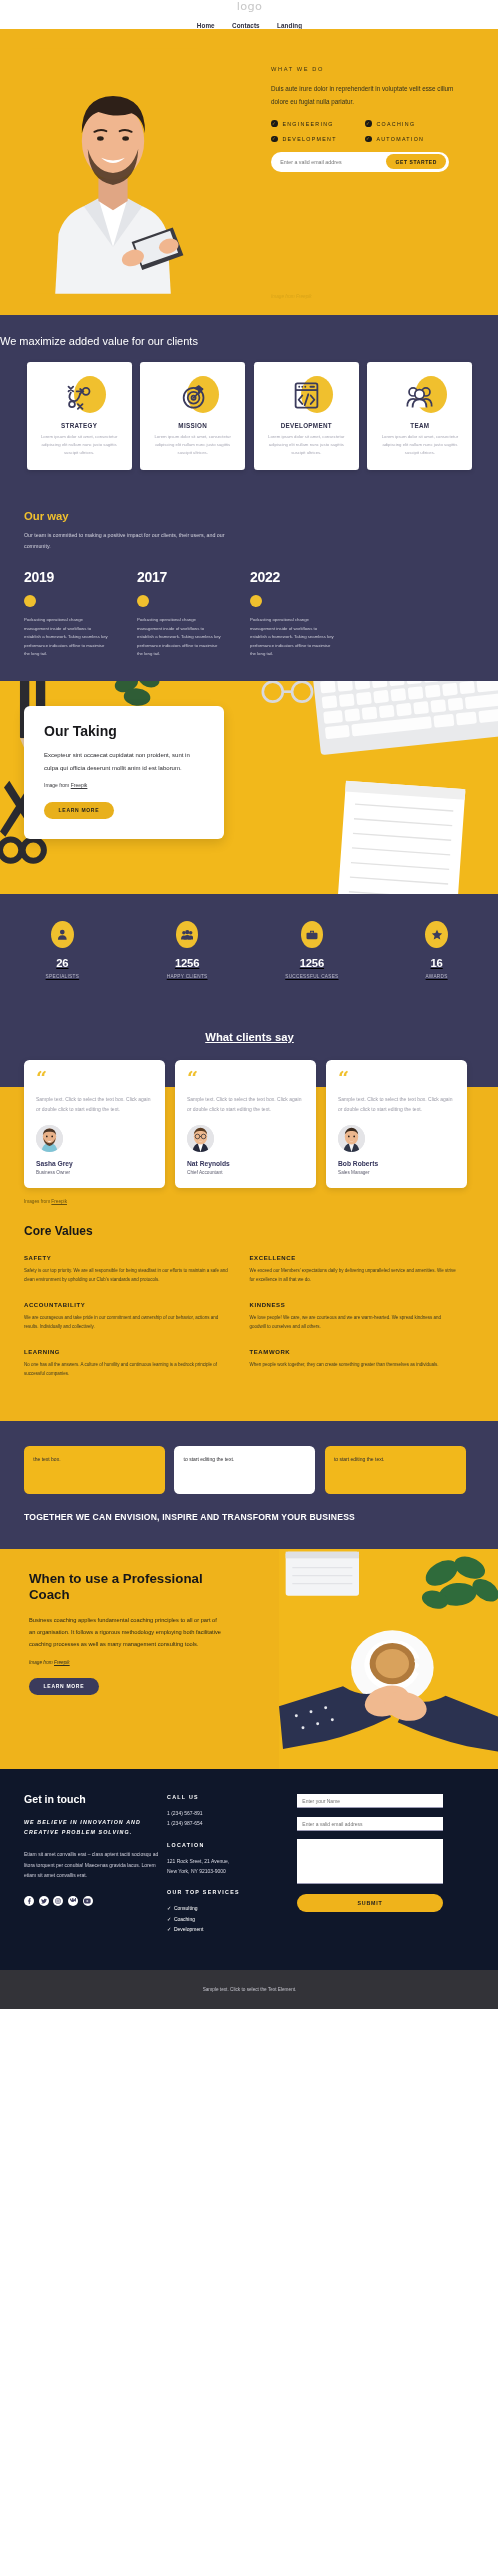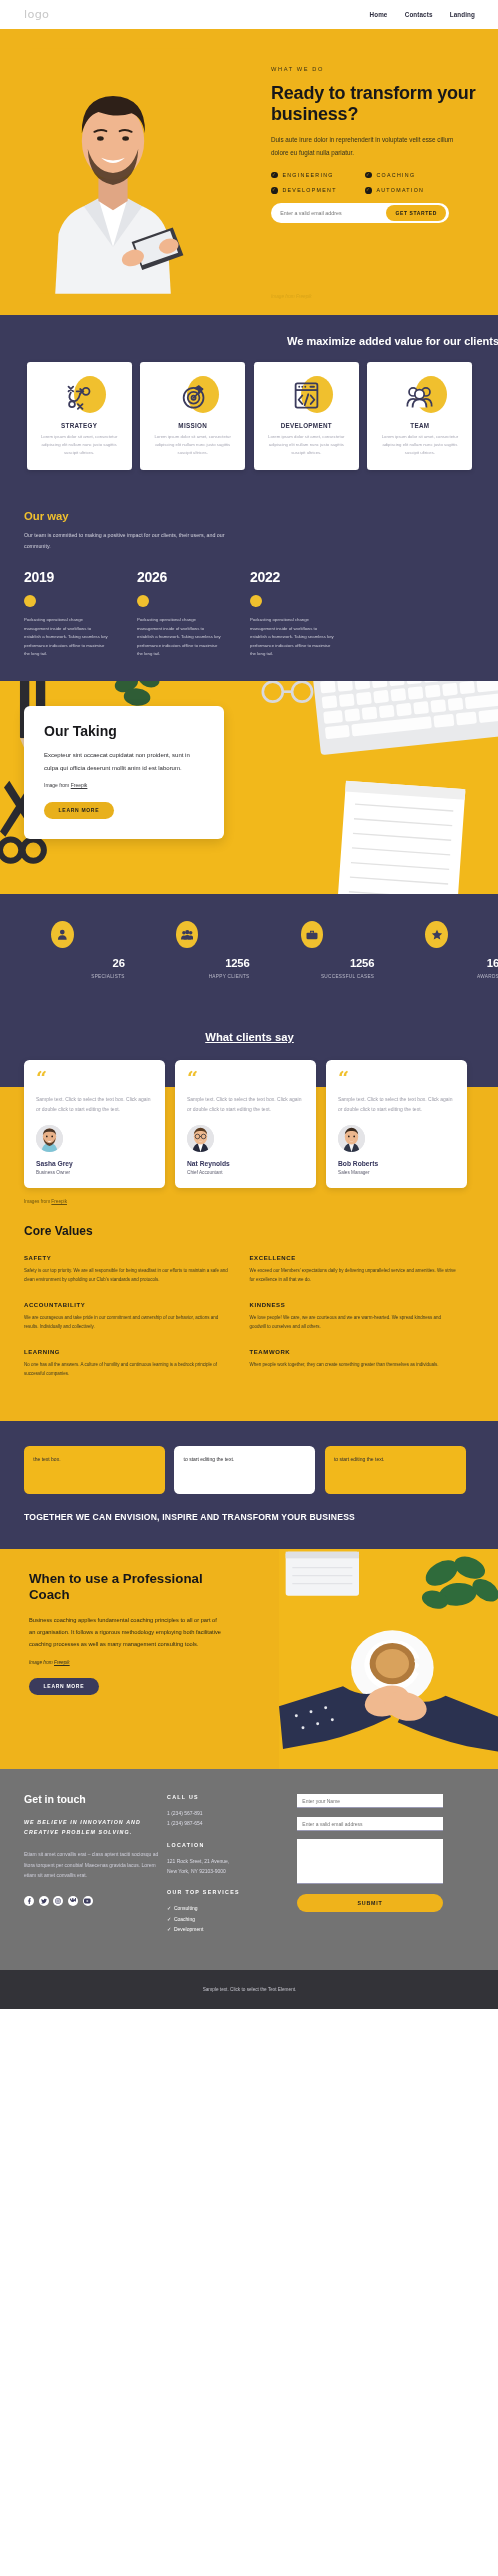--- a/index.html
+++ b/index.html
@@ -13,20 +13,21 @@
   .page { width: 499px; position: relative; }
 
   
   .nav {
     height: 29px;
     background: #fff;
     display: flex;
     align-items: center;
     justify-content: space-between;
     padding: 0 24px;
+    flex-direction: column;
   }
   .logo { color: #c7c7c7; font-size: 11.3px; letter-spacing: 0.3px; font-family: "DejaVu Sans", sans-serif; }
   .nav-links { display: flex; gap: 17.3px; }
   .nav-links a {
     color: #2c2c3e; font-size: 6.3px; font-weight: bold; text-decoration: none;
     letter-spacing: 0.1px;
   }
 
   
   .hero {
@@ -85,21 +86,21 @@
   }
   .credit {
     position: absolute; left: 271px; top: 265px;
     font-size: 4.7px; color: #d8a418; font-style: italic;
   }
 
   
   .dark { background: #3b3b5c; }
   .maximize { padding: 20px 0 22.6px; }
   .sec-h2-center {
-    text-align: right; color: #fff; font-size: 11px; font-weight: bold;
+    text-align: left; color: #fff; font-size: 11px; font-weight: normal;
     margin-bottom: 14.6px;
   }
   .cards4 { display: flex; gap: 8.6px; justify-content: center; }
   .vcard {
     width: 105px; background: #fff; border-radius: 3.3px;
     padding: 12px 9.3px 13.3px; text-align: center;
     box-shadow: 0 1.3px 4px rgba(0,0,0,.12);
   }
   .vcard-icon {
     height: 44px; display: flex; align-items: center; justify-content: center;
@@ -151,21 +152,21 @@
   .btn-learn {
     margin-top: 13.3px; display: inline-block; background: #e8b01c; color: #1d1d1f;
     border: 0; border-radius: 10.6px; height: 17.3px; line-height: 17.3px;
     padding: 0 14.6px; font-size: 5px; font-weight: bold; letter-spacing: 0.7px;
     cursor: pointer; font-family: "Liberation Sans", sans-serif;
   }
   .btn-learn.dark-btn { background: #3b3b5c; color: #fff; }
 
   
   .stats { padding: 27px 0 28px; display: flex; }
-  .stat { width: 125px; text-align: right; }
+  .stat { width: 125px; text-align: center; text-decoration: underline; }
   .stat-ico {
     width: 22.6px; height: 27px; border-radius: 50%; background: #f0c02e;
     margin: 0 auto 9.3px; display: flex; align-items: center; justify-content: center;
   }
   .stat-num { font-size: 11.3px; color: #fff; font-weight: bold; letter-spacing: -0.2px; }
   .stat-lbl { margin-top: 4.7px; font-size: 4.7px; color: #bcbccb; letter-spacing: 0.3px; }
 
   
   .testi-wrap { position: relative; }
   .testi-top { background: #3b3b5c; height: 80px; }
@@ -222,21 +223,21 @@
 
   
   .coach { position: relative; height: 220px; background: #efb31b; overflow: hidden; }
   .coach-photo { position: absolute; right: 0; top: 0; width: 220px; height: 220px; overflow: hidden; }
   .coach-content { position: absolute; left: 29px; top: 22.6px; width: 193px; }
   .coach-content h2 { font-size: 13.3px; line-height: 1.2; color: #17171a; font-weight: bold; }
   .coach-content p { margin-top: 10.6px; font-size: 5.7px; line-height: 2.15; color: #2d2a18; }
   .coach-credit { margin-top: 9.3px; font-size: 4.7px; color: #33301d; font-style: italic; }
 
   
-  .footer { background: #737373; padding: 24px 24px 22.6px; display: flex; }
+  .footer { background: #0f172a; padding: 24px 24px 22.6px; display: flex; }
   .f-col1 { width: 143px; }
   .f-col2 { width: 130px; padding-top: 1.3px; }
   .f-col3 { width: 146px; }
   .footer h2 { color: #fff; font-size: 10.6px; font-weight: bold; }
   .f-slogan {
     margin-top: 12px; color: #fff; font-size: 5.3px; font-style: italic;
     font-weight: bold; letter-spacing: 1.1px; line-height: 2.05;
   }
   .f-text { margin-top: 10.6px; font-size: 5px; line-height: 2.15; color: #cfcfdb; }
   .socials { margin-top: 14.6px; display: flex; gap: 4.7px; }
@@ -316,21 +317,20 @@
           <path d="M150 292 l62 -22 l16 42 l-62 22 z" fill="#3b3b42"></path>
           <path d="M154 294 l54 -19 l12 33 l-54 19 z" fill="#eceef1"></path>
           <ellipse cx="152" cy="316" rx="17" ry="12" fill="#f0b68f" transform="rotate(-18 152 316)"></ellipse>
           <ellipse cx="206" cy="298" rx="15" ry="11" fill="#f0b68f" transform="rotate(-18 206 298)"></ellipse>
         </g>
       </svg>
     </div>
 
     <div class="hero-content">
       <div class="eyebrow">WHAT WE DO</div>
-      <div class="hero-h1">Ready to transform your business?</div>
       <div class="hero-p">Duis aute irure dolor in reprehenderit in voluptate velit esse cillum dolore eu fugiat nulla pariatur.</div>
 
       <div class="hero-feats">
         <div class="feat-row">
           <div class="feat">
             <span class="tick">✓</span>
             <span>ENGINEERING</span>
           </div>
           <div class="feat">
             <span class="tick">✓</span>
@@ -434,21 +434,21 @@
   <div class="dark ourway">
     <h2>Our way</h2>
     <div class="lead">Our team is committed to making a positive impact for our clients, their users, and our community.</div>
     <div class="years">
       <div class="ycol">
         <div class="ynum">2019</div>
         <div class="ydot"></div>
         <div class="ytxt">Podcasting operational change management inside of workflows to establish a framework. Taking seamless key performance indicators offline to maximise the long tail.</div>
       </div>
       <div class="ycol">
-        <div class="ynum">2026</div>
+        <div class="ynum">2017</div>
         <div class="ydot"></div>
         <div class="ytxt">Podcasting operational change management inside of workflows to establish a framework. Taking seamless key performance indicators offline to maximise the long tail.</div>
       </div>
       <div class="ycol">
         <div class="ynum">2022</div>
         <div class="ydot"></div>
         <div class="ytxt">Podcasting operational change management inside of workflows to establish a framework. Taking seamless key performance indicators offline to maximise the long tail.</div>
       </div>
     </div>
   </div>

